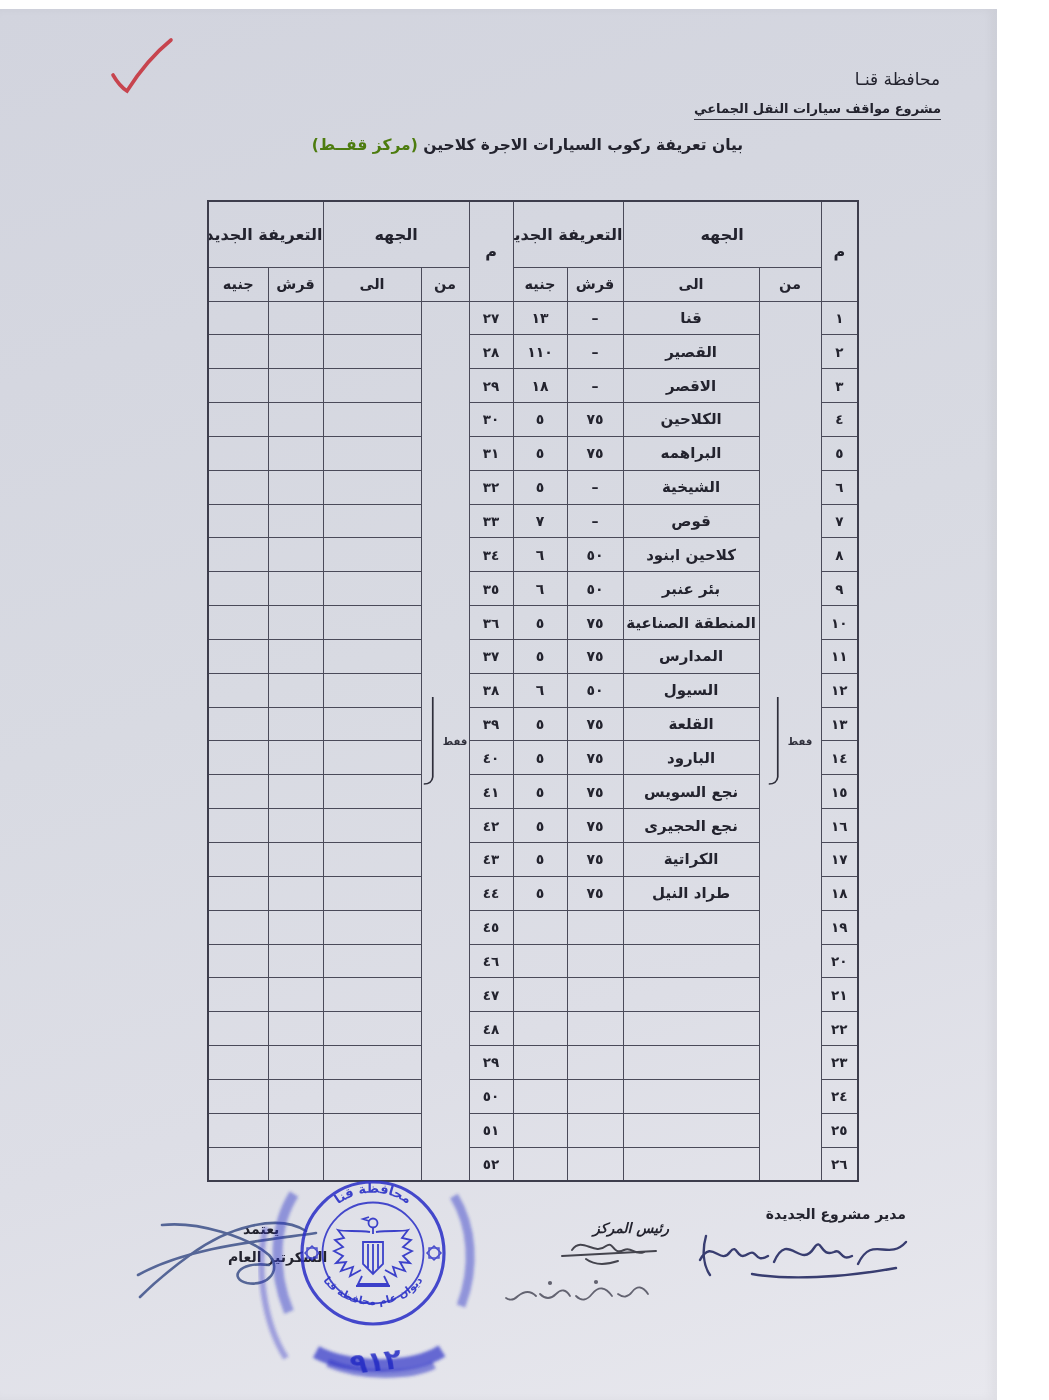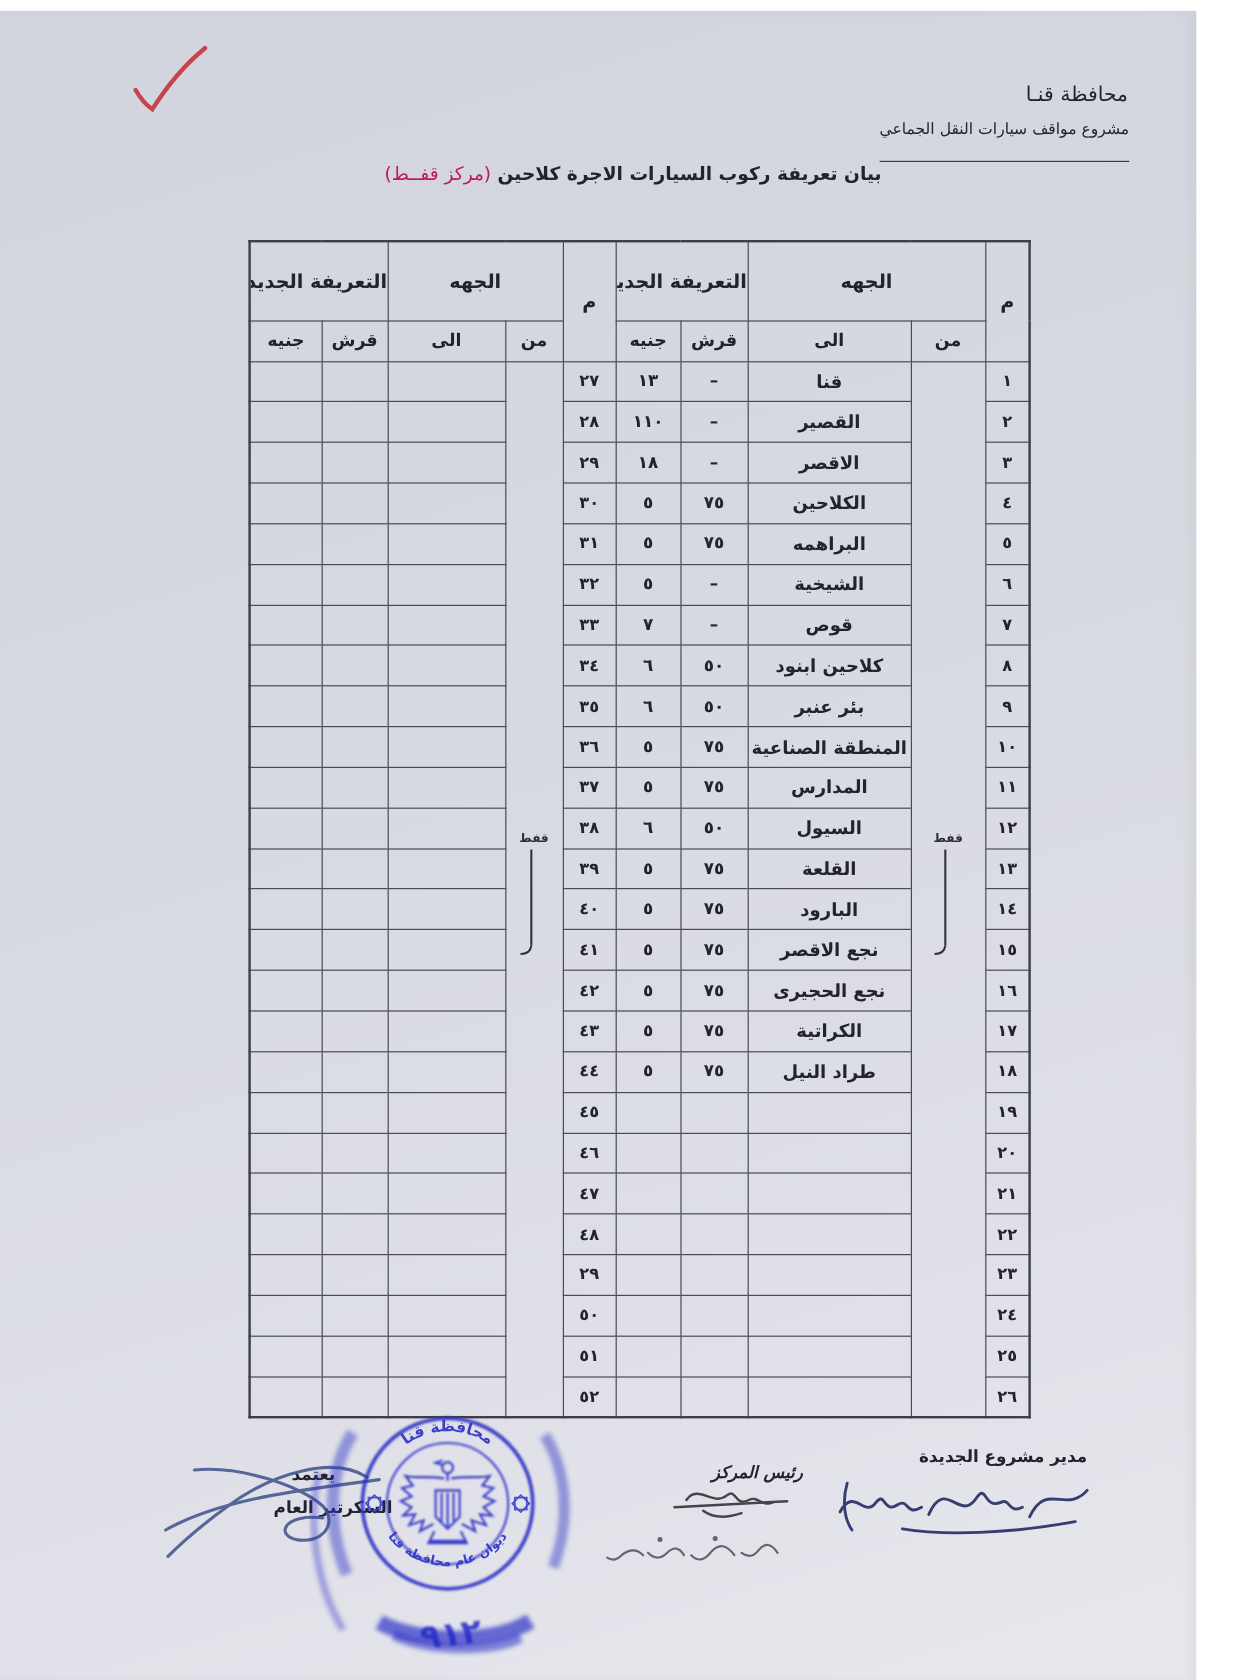--- a/index.html
+++ b/index.html
@@ -10,44 +10,44 @@
     direction:rtl;
     color:#23232e;
   }
   .paper{
     position:absolute;left:0;top:9px;width:997px;height:1391px;
     background:linear-gradient(163deg,#d2d4de 0%,#d8dae2 45%,#dddee6 70%,#e8e8ee 100%);
     box-shadow:inset -6px 0 10px rgba(0,0,0,0.04);
   }
   .abs{position:absolute;}
   .org-title{top:69px;right:109px;font-size:17px;font-weight:400;letter-spacing:.5px;}
-  .dept-title{top:101px;right:108px;font-size:13px;font-weight:400;border-bottom:1.5px solid #3a3a46;padding-bottom:18px;}
+  .dept-title{top:101px;right:108px;font-size:13px;font-weight:700;border-bottom:1.5px solid #3a3a46;padding-bottom:3px;}
   .page-title{top:136px;left:255px;width:545px;text-align:center;font-size:15.5px;font-weight:700;}
-  .page-title .area{font-weight:400;color:#be185d;}
+  .page-title .area{font-weight:700;color:#4d7c0f;}
   
   table.tariff{
     position:absolute;left:207px;top:200px;width:650px;
     border-collapse:collapse;table-layout:fixed;direction:rtl;
     border:2.5px solid #3d3d4c;
   }
   table.tariff th,table.tariff td{
     border:1px solid #4a4a59;padding:0;text-align:center;vertical-align:middle;
     overflow:hidden;white-space:nowrap;
   }
   tr.h1{height:66px;} tr.h2{height:34px;}
   tr.h1 th{font-size:16px;font-weight:700;}
   tr.h2 th{font-size:14.5px;font-weight:700;}
   tbody tr{height:33.85px;}
   td.c-num{font-size:13.5px;font-weight:700;}
   td.c-to{font-size:15px;font-weight:700;margin-left:20px;}
   td.c-val{font-size:14px;font-weight:700;}
   td.c-from{position:relative;}
   .from-note{
     position:absolute;top:393px;left:50%;transform:translateX(-50%);
-    display:flex;flex-direction:column;align-items:flex-end;line-height:1;
+    display:flex;flex-direction:row;align-items:center;line-height:1;
   }
   .from-note span{font-size:10px;font-weight:700;color:#2e2e3a;margin-bottom:1px;}
   
   .manager-label{top:1206px;right:143px;font-size:14px;font-weight:700;}
   .head-label{top:1220px;right:380px;font-size:14px;font-weight:700;font-style:italic;}
   .approved-label{top:1221px;left:243px;font-size:14px;font-weight:700;}
   .secretary-label{top:1249px;left:228px;font-size:14px;font-weight:700;}
   svg{display:block;}
 </style>
 </head>
@@ -253,21 +253,21 @@
         <td class="c-to">البارود</td>
         <td class="c-val">٧٥</td>
         <td class="c-val">٥</td>
         <td class="c-num">٤٠</td>
         <td class="c-to"></td>
         <td class="c-val"></td>
         <td class="c-val"></td>
       </tr>
       <tr>
         <td class="c-num">١٥</td>
-        <td class="c-to">نجع الاقصر</td>
+        <td class="c-to">نجع السويس</td>
         <td class="c-val">٧٥</td>
         <td class="c-val">٥</td>
         <td class="c-num">٤١</td>
         <td class="c-to"></td>
         <td class="c-val"></td>
         <td class="c-val"></td>
       </tr>
       <tr>
         <td class="c-num">١٦</td>
         <td class="c-to">نجع الحجيرى</td>

